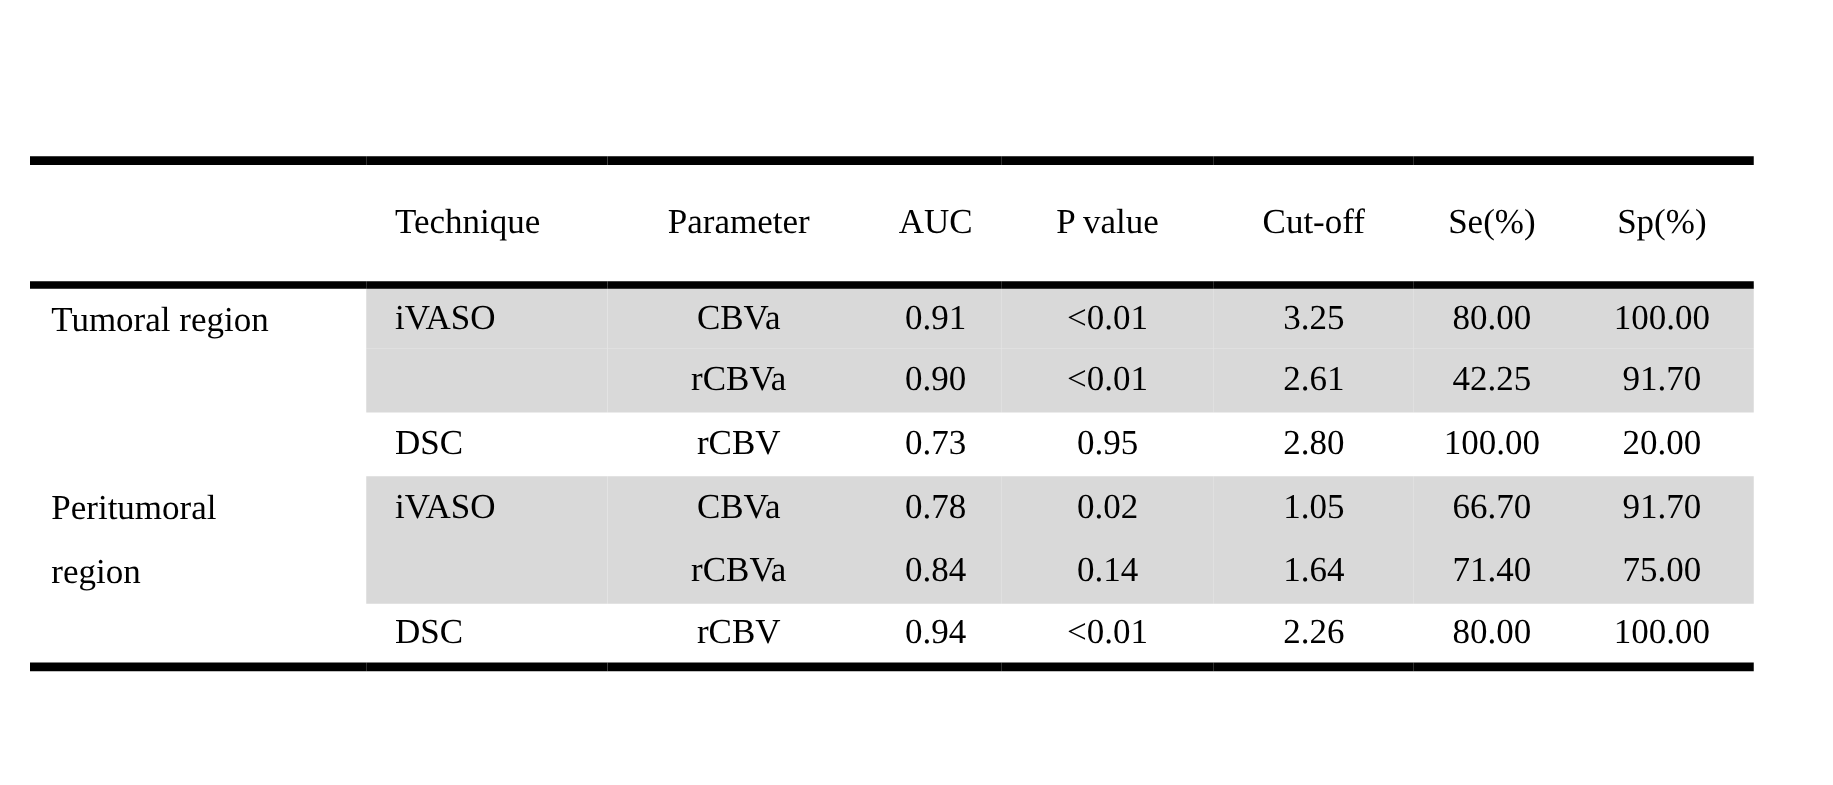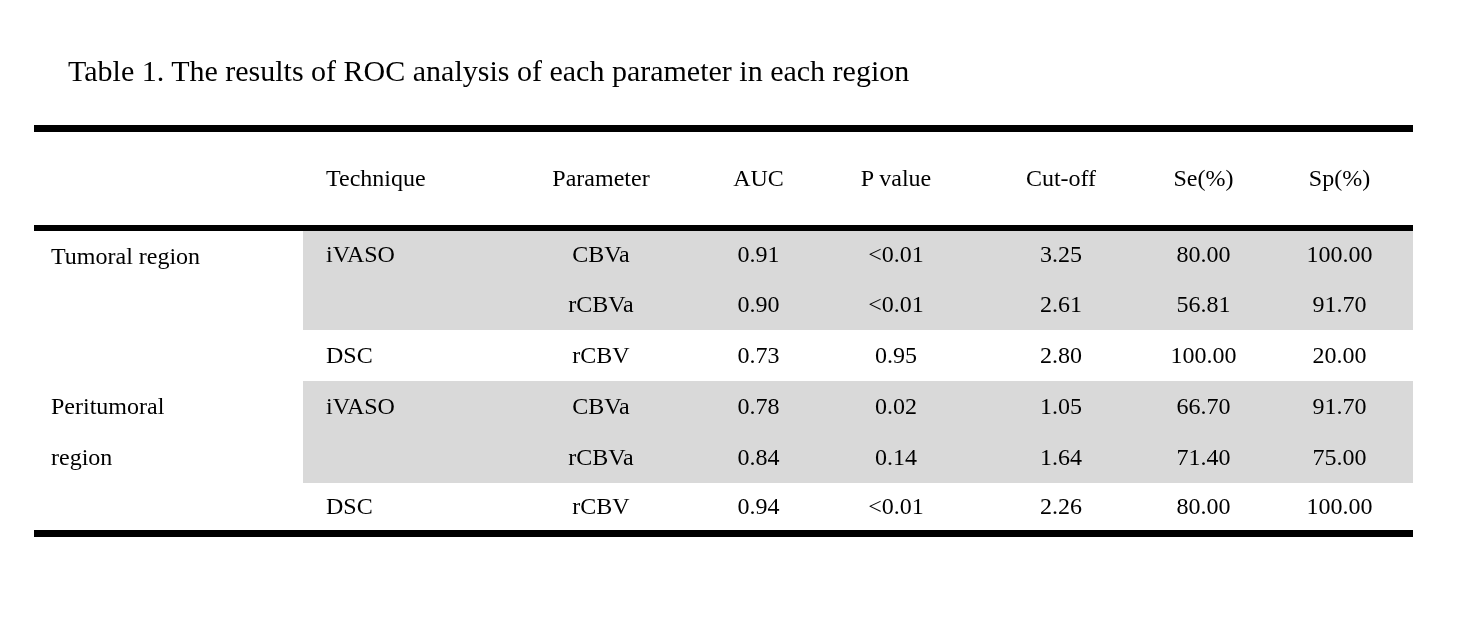--- a/index.html
+++ b/index.html
@@ -19,26 +19,26 @@
   .caption {
     position: absolute;
     left: 68px;
     top: 52px;
     font-size: 30px;
     line-height: 38px;
     white-space: nowrap;
   }
   table.roc-table {
     position: absolute;
-    left: 34px;
+    left: 24px;
     top: 125px;
     width: 1379px;
     border-collapse: collapse;
     table-layout: fixed;
-    font-size: 24px;
+    font-size: 28px;
     border-top: 7px solid var(--rule, #000000);
     border-bottom: 7px solid var(--rule, #000000);
   }
   thead tr { height: 99px; }
   tbody tr { height: 51px; }
   th, td {
     padding: 0;
     text-align: center;
     vertical-align: middle;
     font-weight: normal;
@@ -61,21 +61,20 @@
     font-size: 29px;
     line-height: 37px;
     white-space: nowrap;
   }
 </style>
 </head>
 <body>
 
 <div class="page">
 
-  <div class="caption">Table 1. The results of ROC analysis of each parameter in each region</div>
 
   <table class="roc-table">
     <colgroup>
       <col style="width:269px">
       <col style="width:193px">
       <col style="width:210px">
       <col style="width:105px">
       <col style="width:170px">
       <col style="width:160px">
       <col style="width:125px">
@@ -103,21 +102,21 @@
         <td class="shaded">3.25</td>
         <td class="shaded">80.00</td>
         <td class="shaded">100.00</td>
       </tr>
       <tr>
         <td class="shaded align-left"></td>
         <td class="shaded">rCBVa</td>
         <td class="shaded">0.90</td>
         <td class="shaded">&lt;0.01</td>
         <td class="shaded">2.61</td>
-        <td class="shaded">56.81</td>
+        <td class="shaded">42.25</td>
         <td class="shaded">91.70</td>
       </tr>
       <tr>
         <td class="align-left">DSC</td>
         <td>rCBV</td>
         <td>0.73</td>
         <td>0.95</td>
         <td>2.80</td>
         <td>100.00</td>
         <td>20.00</td>

